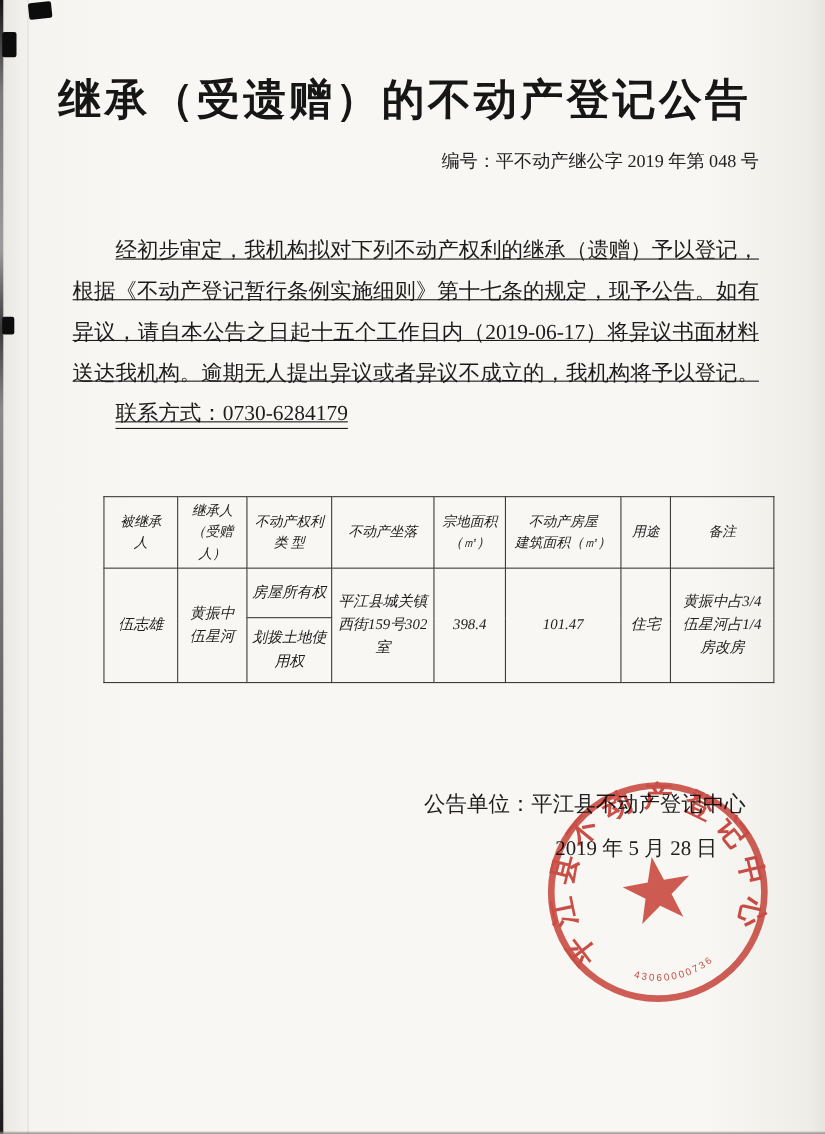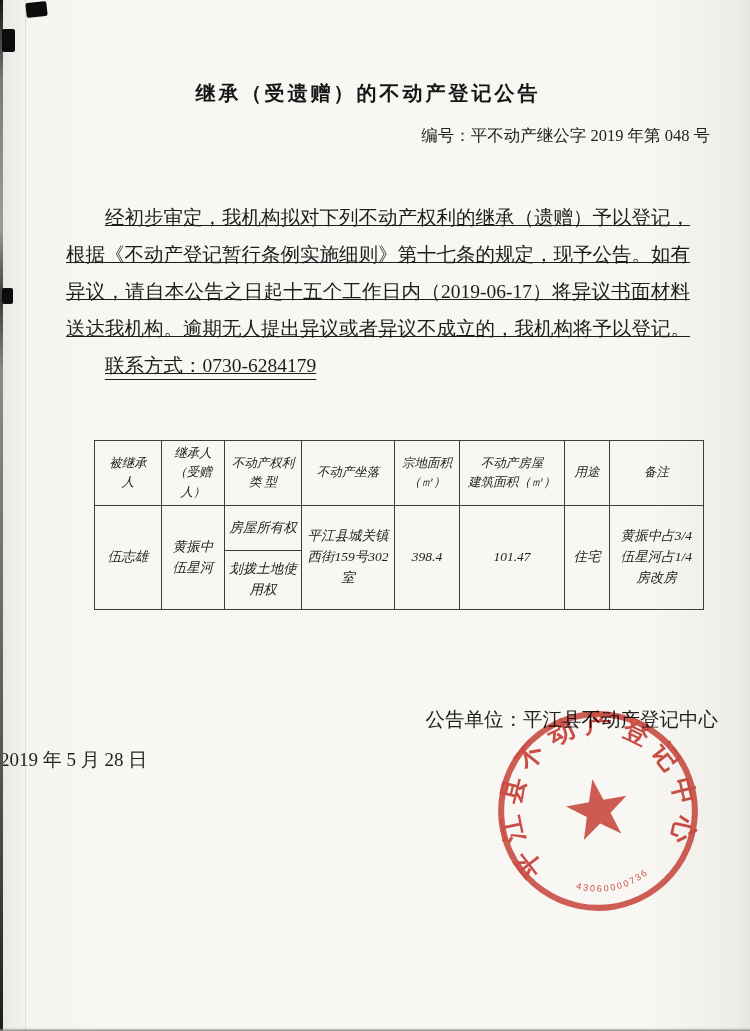--- a/index.html
+++ b/index.html
@@ -10,43 +10,43 @@
   }
   .edge-left{position:absolute;left:0;top:0;width:3px;height:100%;
     background:linear-gradient(180deg,#151515 0%,#7a7a7a 8%,#9c9c9c 22%,#3a3a3a 29%,#8a8a8a 36%,#6a6a6a 60%,#444 84%,#1c1c1c 100%);}
   .edge-bottom{position:absolute;left:0;bottom:0;width:100%;height:3px;background:linear-gradient(0deg,#8d8b86,rgba(141,139,134,0));}
   .crease{position:absolute;left:25px;top:0;width:1px;height:100%;background:rgba(60,60,60,.10);}
   .mark{position:absolute;background:#0c0c0c;border-radius:2px;}
   .mark1{left:26px;top:2px;width:21px;height:15px;transform:rotate(-6deg);}
   .mark2{left:2px;top:29px;width:13px;height:23px;}
   .mark3{left:2px;top:288px;width:11px;height:16px;}
   .title{
-    margin:16px;padding:64px 30px 0 16px;text-align:center;
+    margin:0;padding:64px 30px 0 16px;text-align:center;
     font-family:"Liberation Sans", sans-serif;font-weight:bold;
-    font-size:20px;letter-spacing:3px;color:#161616;
+    font-size:39px;letter-spacing:3px;color:#161616;
   }
-  .doc-number{margin-top:18px;padding-right:40px;text-align:right;font-size:16.5px;color:#222;}
+  .doc-number{margin-top:18px;padding-right:60px;text-align:right;font-size:16.5px;color:#222;}
   .body-text{margin:52px 60px 0 66px;font-size:19.5px;line-height:37px;text-align:justify;color:#1c1c1c;}
   .para{margin:0;text-indent:2em;text-decoration:underline;}
   .underline{text-decoration:underline;text-underline-offset:7px;text-decoration-thickness:1.2px;}
   .notice-table{
     border-collapse:collapse;table-layout:fixed;width:609px;margin:56px 4px 0 94px;
     font-size:13.5px;color:#1c1c1c;font-style:italic;
   }
   .notice-table th,.notice-table td{
     border:1px solid #3c3c3c;text-align:center;vertical-align:middle;
     padding:3px 2px;font-weight:normal;line-height:1.55;word-break:break-all;
   }
   .notice-table th{height:56px;font-size:12.5px;white-space:pre-line;}
   .row-a td{height:38px;}
   .row-b td{height:52px;}
   .pre{white-space:pre-line;}
   .footer{margin-top:96px;}
-  .footer-unit{padding-right:32px;text-align:right;font-size:19.5px;}
-  .footer-date{margin-top:14px;padding-right:98px;text-align:left;font-size:19px;}
+  .footer-unit{padding-right:72px;text-align:right;font-size:19.5px;}
+  .footer-date{margin-top:14px;padding-right:98px;text-align:right;font-size:19px;}
   .seal{
     position:absolute;left:487px;top:700px;width:222px;height:222px;
     transform:rotate(-10deg);opacity:.88;mix-blend-mode:multiply;pointer-events:none;
   }
   .seal svg{width:100%;height:100%;}
 </style>
 </head>
 <body>
 
 <div class="scan">

